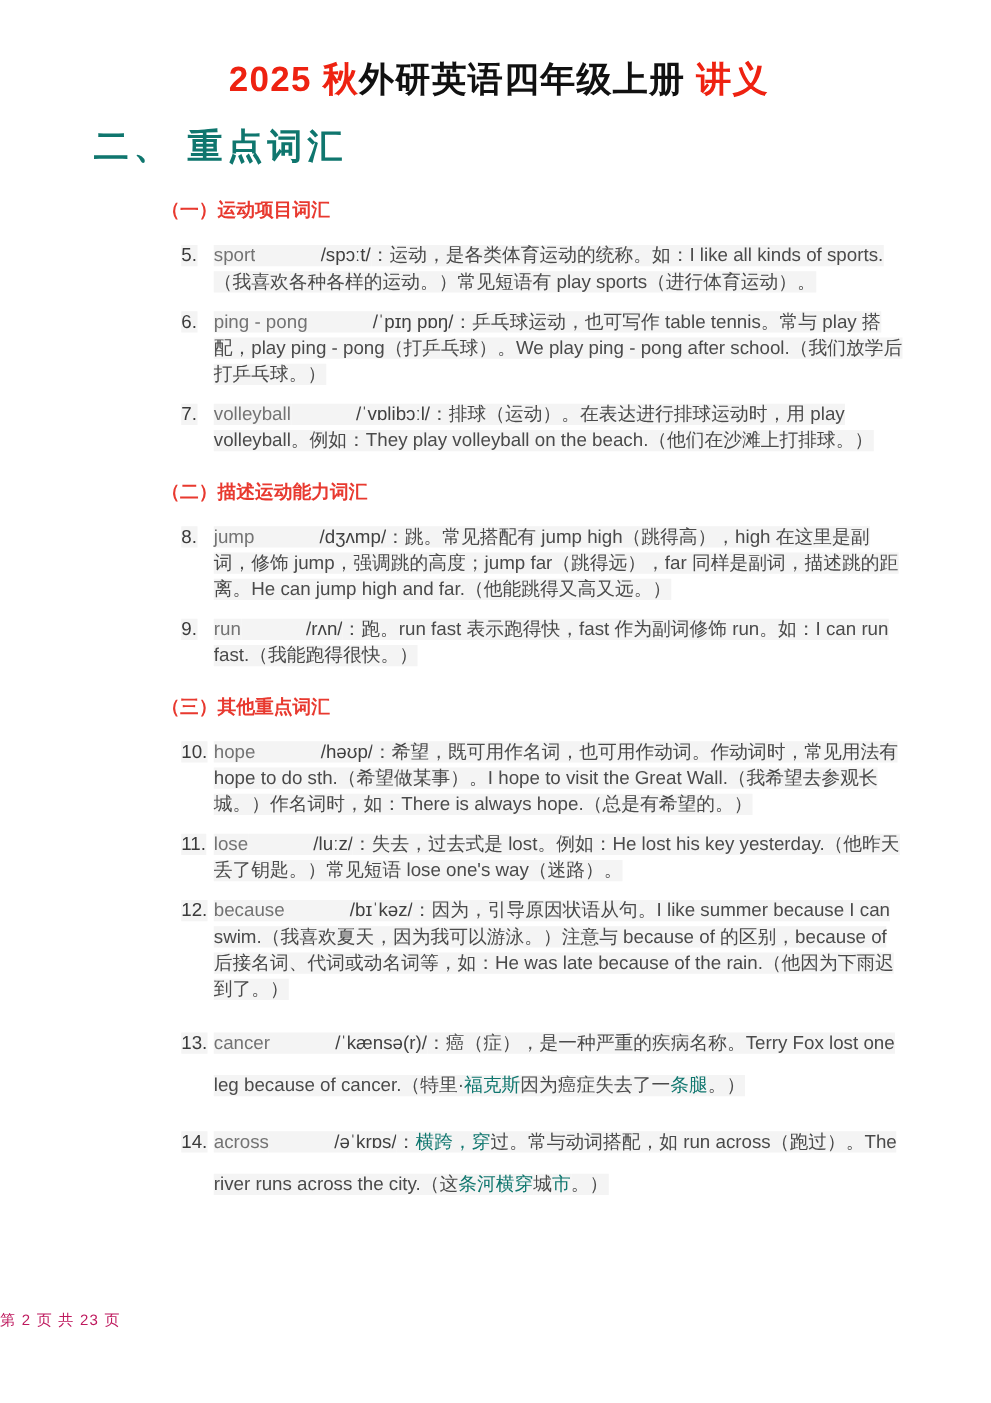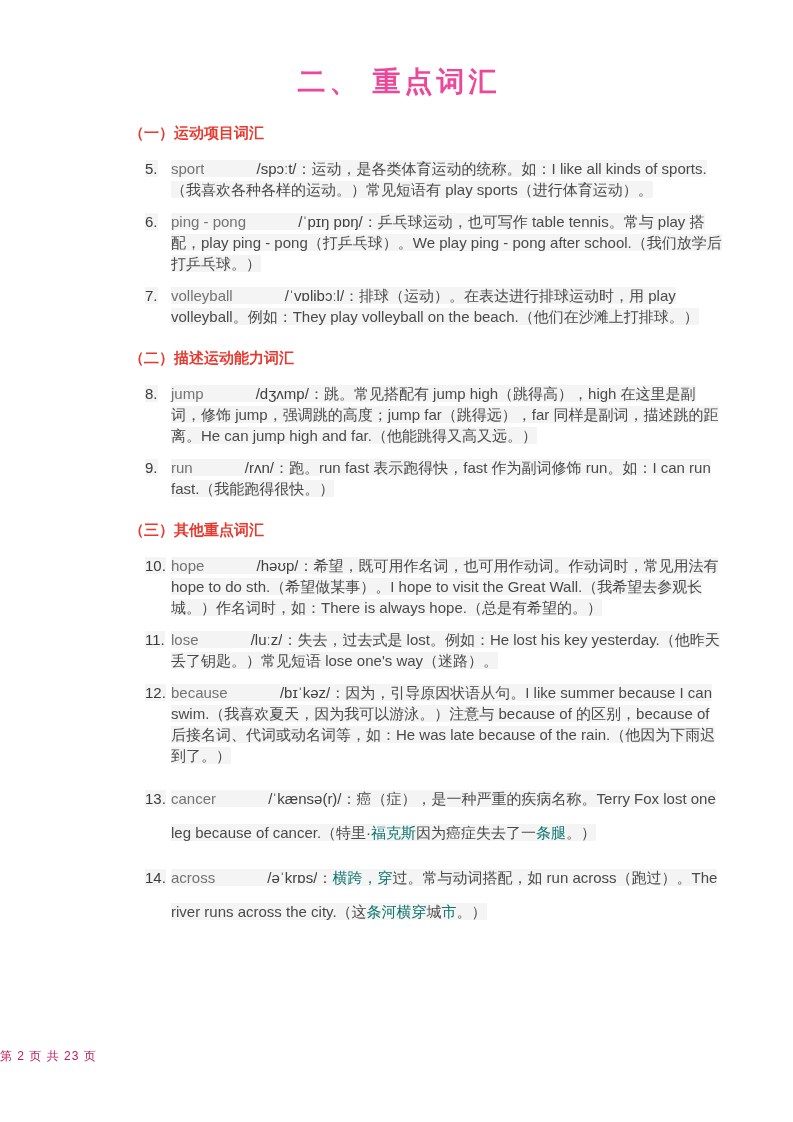--- a/index.html
+++ b/index.html
@@ -29,23 +29,22 @@
     margin-top:2px;
     letter-spacing:2px;
   }
 
   
   .main-heading{
     margin-top:16px;
     font-family:"Liberation Serif",serif;
     font-size:28px;line-height:40px;
     font-weight:bold;
-    color:#ec4899;
+    color:#0f766e;
     letter-spacing:4px;
-    text-align:center;
   }
 
   
   .subheading{
     margin:20px 0 14px 54px;
     font-size:15px;line-height:22px;
     font-weight:bold;
     color:#e8392f;
   }
 
@@ -78,20 +77,23 @@
     font-size:12px;line-height:16px;
     color:#be185d;
     letter-spacing:1px;
   }
 </style>
 </head>
 <body>
 
 <div class="doc">
 
+  <div class="title">
+    <span class="red">2025 秋</span><span>外研英语四年级上册</span><span class="red">  讲义</span>
+  </div>
 
 
   <div class="main-heading">二、 重点词汇</div>
 
   <div id="vocab-content">
       <div class="subheading">（一）运动项目词汇</div>
       <div class="items">
         <div class="item">
           <div class="num"><span class="hl">5.</span></div>
           <div class="content"><span class="word hl">sport</span><span class="ph hl"> /spɔːt/</span><span class="hl">：运动，是各类体育运动的统称。如：I like all kinds of sports.（我喜欢各种各样的运动。）常见短语有 play sports（进行体育运动）。</span></div>

